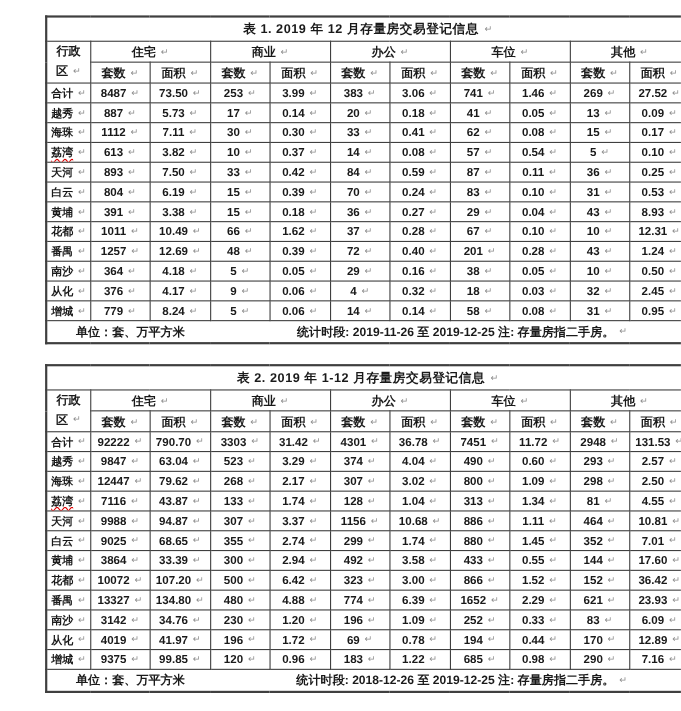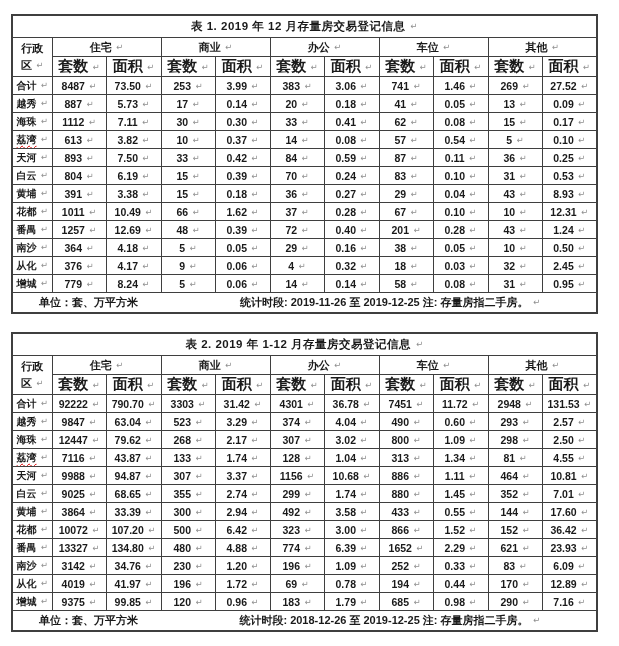--- a/index.html
+++ b/index.html
@@ -2,34 +2,34 @@
 <html style="--pm: &quot; ↵&quot;;"><head>
 <meta charset="utf-8">
 <style>
   :root{ --pm:" ↵"; }
   html,body{margin:0;padding:0;}
   body{
     width:619px;height:646px;background:#ffffff;
     font-family:"Liberation Sans","DejaVu Sans",sans-serif;
     color:#1a1a1a;
   }
-  .page{padding:14px 0 0 11px;}
+  .page{padding:14px 0 0 11px;margin-left:30px;}
   .tbl-wrap{margin-bottom:18px;}
   table{
     border-collapse:collapse;table-layout:fixed;width:585px;
     border:2px solid #3f3f3f;
   }
   th,td{
     border:1px solid #3f3f3f;
     text-align:center;vertical-align:middle;
     font-weight:700;padding:0;white-space:nowrap;overflow:hidden;
   }
   .title-row th{height:21px;font-size:11.5px;letter-spacing:.5px;}
   .h1 th{height:18px;font-size:11px;}
-  .h2 th{height:18px;font-size:15px;text-align:center;}
+  .h2 th{height:18px;font-size:11px;text-align:center;}
   .districth{font-size:11px;line-height:1.55;}
   tbody td{height:17px;font-size:10.5px;}
   tbody td.district{font-size:10px;}
   tfoot td{height:19px;font-size:11px;}
   .foot-line{display:flex;align-items:center;width:100%;gap:43px;}
   .unit{margin-left:26px;}
   .period{margin-left:auto;margin-right:56px;}
   
   .mark::after{
     content:var(--pm);
@@ -445,21 +445,21 @@
             <td class="num mark">170</td>
             <td class="num mark">12.89</td>
           </tr>
           <tr>
             <td class="district mark"><span>增城</span></td>
             <td class="num mark">9375</td>
             <td class="num mark">99.85</td>
             <td class="num mark">120</td>
             <td class="num mark">0.96</td>
             <td class="num mark">183</td>
-            <td class="num mark">1.79</td>
+            <td class="num mark">1.22</td>
             <td class="num mark">685</td>
             <td class="num mark">0.98</td>
             <td class="num mark">290</td>
             <td class="num mark">7.16</td>
           </tr>
         </tbody>
       <tfoot>
         <tr>
           <td colspan="11">
             <div class="foot-line">

